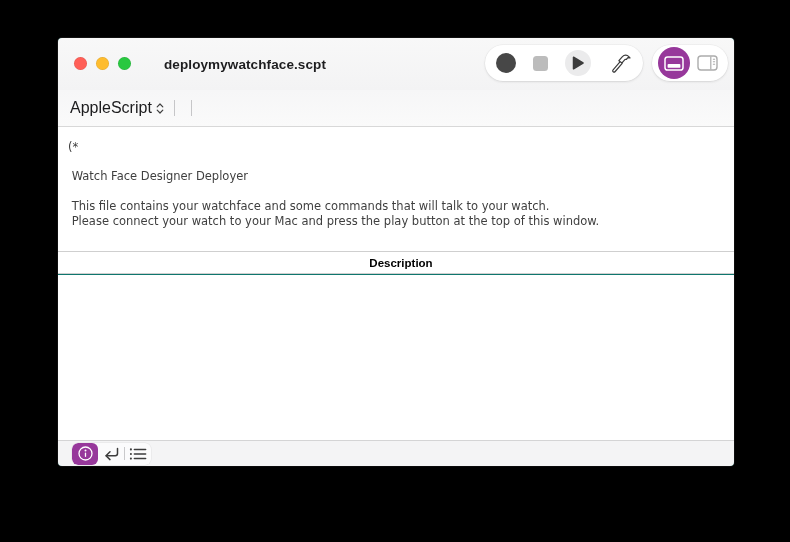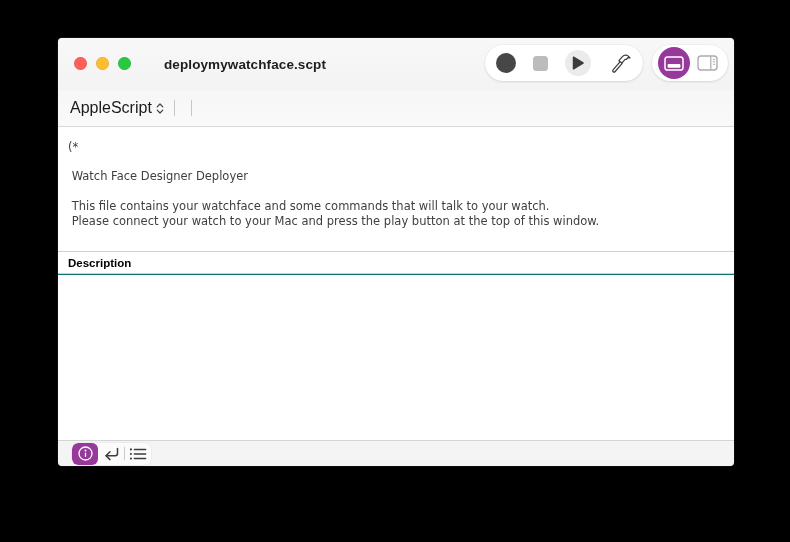--- a/index.html
+++ b/index.html
@@ -81,21 +81,21 @@
     font-size:11.5px; line-height:14.7px;
     color:#3f3f3f; white-space:pre;
     padding:13px 10px 0 10px;
   }
 
   
   .desc-header {
     position:absolute; left:0; top:213px; right:0; height:23px;
     background:#fff;
     border-top:1px solid #cfcfcf; border-bottom:1px solid #cfcfcf;
-    display:flex; align-items:center; padding-left:10px;
+    display:flex; align-items:center; padding-left:10px;justify-content:center;
   }
   .desc-header span { font-size:11.5px; font-weight:bold; color:#000; }
   .desc-body {
     position:absolute; left:0; top:237px; right:0; height:165px; background:#fff;
   }
 
   
   .bottombar {
     position:absolute; left:0; top:402px; right:0; height:26px;
     background:#f4f4f5; border-top:1px solid #d4d4d5;

